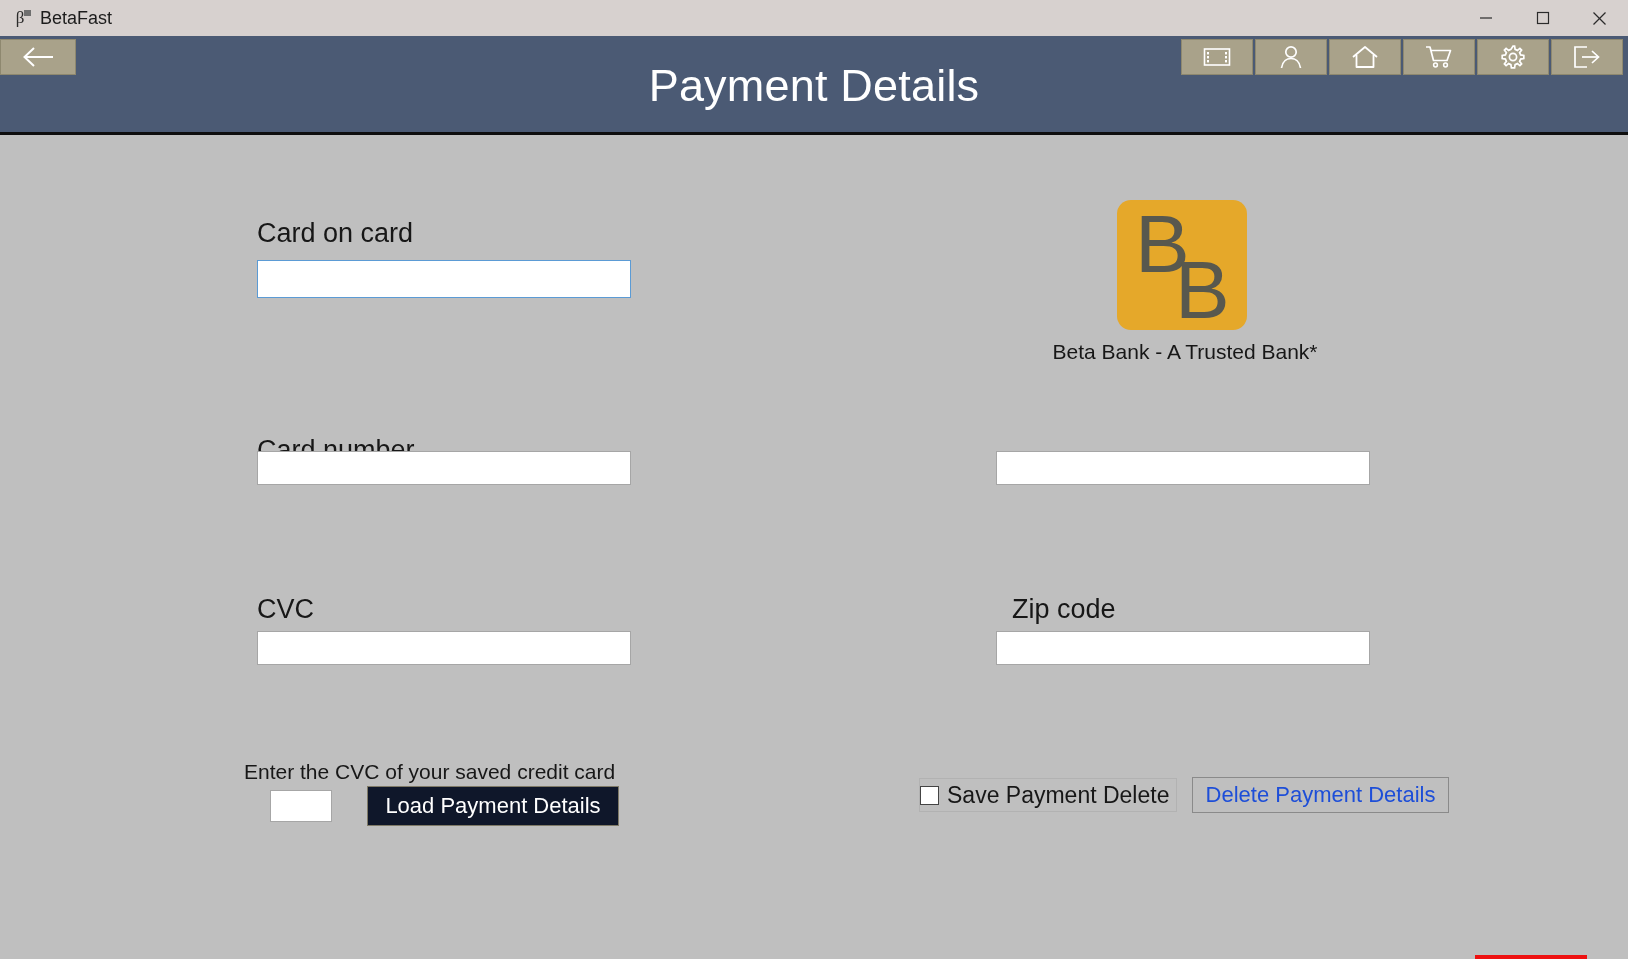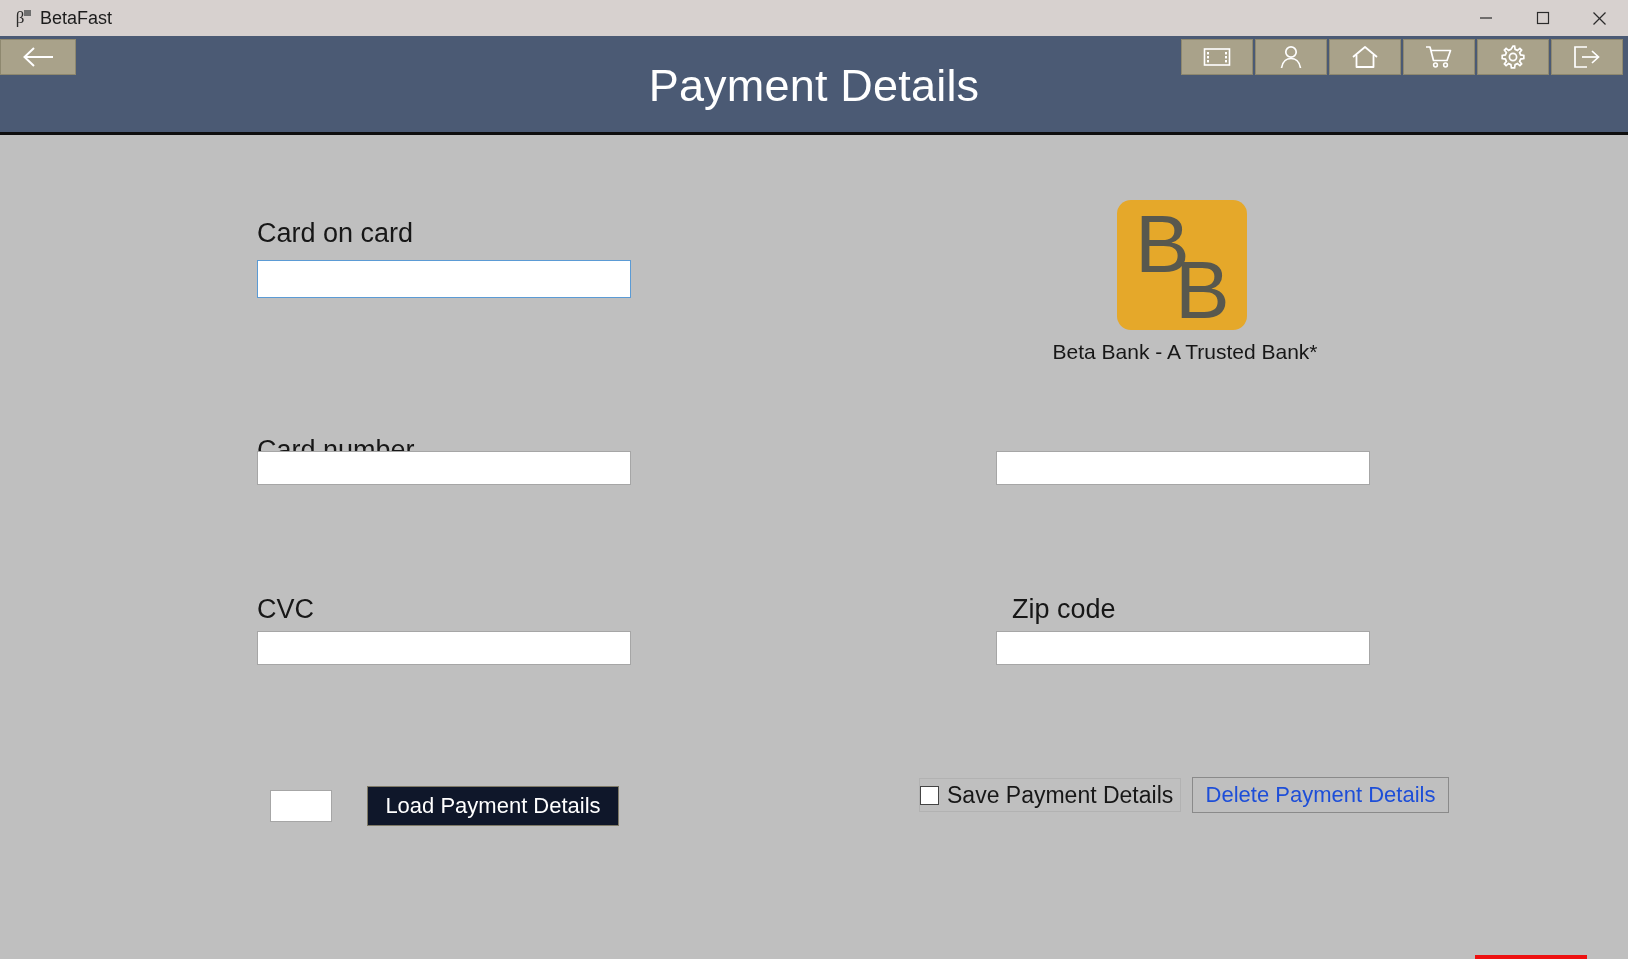--- a/index.html
+++ b/index.html
@@ -330,25 +330,26 @@
       <span class="logo-b1">B</span>
       <span class="logo-b2">B</span>
     </div>
     <div class="logo-caption">Beta Bank - A Trusted Bank*</div>
 
     <input class="field-input" type="text" style="left: 996px; top: 313px; width: 374px;" placeholder="">
 
     <div class="field-label" style="left:976px; top:456px;margin-left:36px;">Zip code</div>
     <input class="field-input" type="text" style="left: 996px; top: 493px; width: 374px;" placeholder="">
 
+    <div class="cvc-hint">Enter the CVC of your saved credit card</div>
     <input class="cvc-small-input" type="text" style="">
     <div class="load-btn">Load Payment Details</div>
 
     <div class="save-check-wrap">
       <span class="checkbox"></span>
-      <span class="save-check-label">Save Payment Details</span>
+      <span class="save-check-label">Save Payment Delete</span>
     </div>
     <div class="delete-btn">Delete Payment Details</div>
 
     <div class="price-highlight"></div>
 
   </div>
 </div>
 
 </body></html>

